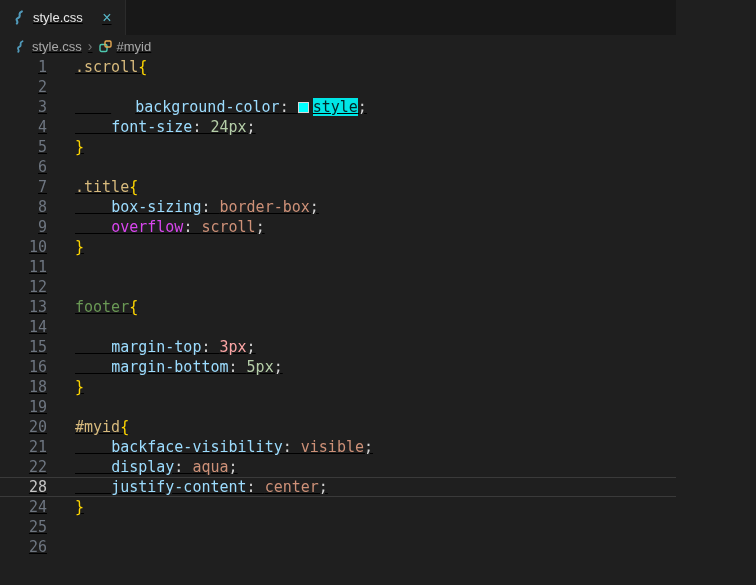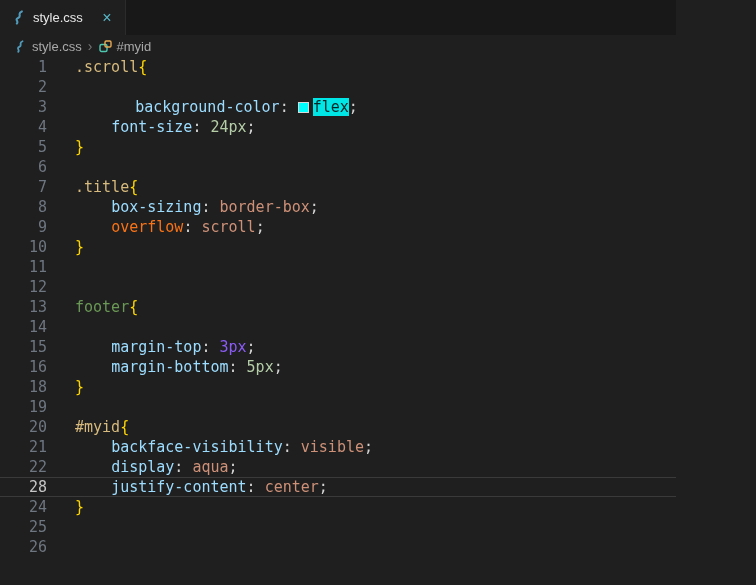--- a/index.html
+++ b/index.html
@@ -1,17 +1,17 @@
 <!DOCTYPE html>
 <html><head>
 <meta charset="utf-8">
 <style>
   * { margin:0; padding:0; box-sizing:border-box; }
   html,body { width:756px; height:585px; overflow:hidden; background:#1f1f1f; }
-  .window { width:676px; height:585px; background:#1f1f1f; font-family:"Liberation Sans", sans-serif; }
+  .window { width:676px; height:585px; background:#1f1f1f; font-family:"Liberation Sans", sans-serif;text-decoration:underline; }
 
   
   .tabbar { height:35px; background:#181818; display:flex; align-items:stretch; }
   .tab { display:flex; align-items:center; gap:6px; padding:0 10px 0 12px;
          background:#1f1f1f; color:#e7e7e7; font-size:13px; border-right:1px solid #2b2b2b; cursor:pointer; }
   .tab-close { margin-left:10px; color:#57b6c7; font-size:16px; line-height:16px; width:16px; height:16px;
                display:flex; align-items:center; justify-content:center; border-radius:3px; }
 
   
   .breadcrumbs { height:22px; background:#1f1f1f; display:flex; align-items:center; gap:5px;
@@ -72,21 +72,21 @@
       <div class="row">
         <div class="gutter">1</div>
         <div class="code"><span style="color: rgb(215, 186, 125);">.scroll</span><span style="color: rgb(255, 215, 0);">{</span></div>
       </div>
       <div class="row">
         <div class="gutter">2</div>
         <div class="code"></div>
       </div>
       <div class="row">
         <div class="gutter">3</div>
-        <div class="code"><span style="color: rgb(212, 212, 212);">    </span><span style="color: rgb(156, 220, 254); margin-left: 24px;">background-color</span><span style="color: rgb(212, 212, 212);">: </span><span class="swatch" style="background: rgb(0, 255, 255);"></span><span style="background: rgb(0, 229, 229); color: rgb(0, 38, 38);">flex</span><span style="color: rgb(212, 212, 212);">;</span></div>
+        <div class="code"><span style="color: rgb(212, 212, 212);">    </span><span style="color: rgb(156, 220, 254); margin-left: 24px;">background-color</span><span style="color: rgb(212, 212, 212);">: </span><span class="swatch" style="background: rgb(0, 255, 255);"></span><span style="background: rgb(0, 229, 229); color: rgb(0, 38, 38);">style</span><span style="color: rgb(212, 212, 212);">;</span></div>
       </div>
       <div class="row">
         <div class="gutter">4</div>
         <div class="code"><span style="color: rgb(212, 212, 212);">    </span><span style="color: rgb(156, 220, 254);">font-size</span><span style="color: rgb(212, 212, 212);">: </span><span style="color: rgb(181, 206, 168); text-align: center;">24px</span><span style="color: rgb(212, 212, 212);">;</span></div>
       </div>
       <div class="row">
         <div class="gutter">5</div>
         <div class="code"><span style="color: rgb(255, 215, 0);">}</span></div>
       </div>
       <div class="row">
@@ -96,21 +96,21 @@
       <div class="row">
         <div class="gutter">7</div>
         <div class="code"><span style="color: rgb(215, 186, 125);">.title</span><span style="color: rgb(255, 215, 0);">{</span></div>
       </div>
       <div class="row">
         <div class="gutter">8</div>
         <div class="code"><span style="color: rgb(212, 212, 212);">    </span><span style="color: rgb(156, 220, 254);">box-sizing</span><span style="color: rgb(212, 212, 212);">: </span><span style="color: rgb(206, 145, 120);">border-box</span><span style="color: rgb(212, 212, 212);">;</span></div>
       </div>
       <div class="row">
         <div class="gutter">9</div>
-        <div class="code"><span style="color: rgb(212, 212, 212);">    </span><span style="color: #f97316; margin-top: 30px;">overflow</span><span style="color: rgb(212, 212, 212);">: </span><span style="color: rgb(206, 145, 120);">scroll</span><span style="color: rgb(212, 212, 212);">;</span></div>
+        <div class="code"><span style="color: rgb(212, 212, 212);">    </span><span style="color: #d946ef; margin-top: 30px;">overflow</span><span style="color: rgb(212, 212, 212);">: </span><span style="color: rgb(206, 145, 120);">scroll</span><span style="color: rgb(212, 212, 212);">;</span></div>
       </div>
       <div class="row">
         <div class="gutter">10</div>
         <div class="code"><span style="color: rgb(255, 215, 0);">}</span></div>
       </div>
       <div class="row">
         <div class="gutter">11</div>
         <div class="code"></div>
       </div>
       <div class="row">
@@ -120,21 +120,21 @@
       <div class="row">
         <div class="gutter">13</div>
         <div class="code"><span style="color: rgb(106, 153, 85);">footer</span><span style="color: rgb(255, 215, 0);">{</span></div>
       </div>
       <div class="row">
         <div class="gutter">14</div>
         <div class="code"></div>
       </div>
       <div class="row">
         <div class="gutter">15</div>
-        <div class="code"><span style="color: rgb(212, 212, 212);">    </span><span style="color: rgb(156, 220, 254);">margin-top</span><span style="color: rgb(212, 212, 212);">: </span><span style="color: #8b5cf6;">3px</span><span style="color: rgb(212, 212, 212);">;</span></div>
+        <div class="code"><span style="color: rgb(212, 212, 212);">    </span><span style="color: rgb(156, 220, 254);">margin-top</span><span style="color: rgb(212, 212, 212);">: </span><span style="color: #fca5a5;">3px</span><span style="color: rgb(212, 212, 212);">;</span></div>
       </div>
       <div class="row">
         <div class="gutter">16</div>
         <div class="code"><span style="color: rgb(212, 212, 212);">    </span><span style="color: rgb(156, 220, 254);">margin-bottom</span><span style="color: rgb(212, 212, 212);">: </span><span style="color: rgb(181, 206, 168);">5px</span><span style="color: rgb(212, 212, 212);">;</span></div>
       </div>
       <div class="row">
         <div class="gutter">18</div>
         <div class="code"><span style="color: rgb(255, 215, 0);">}</span></div>
       </div>
       <div class="row">

